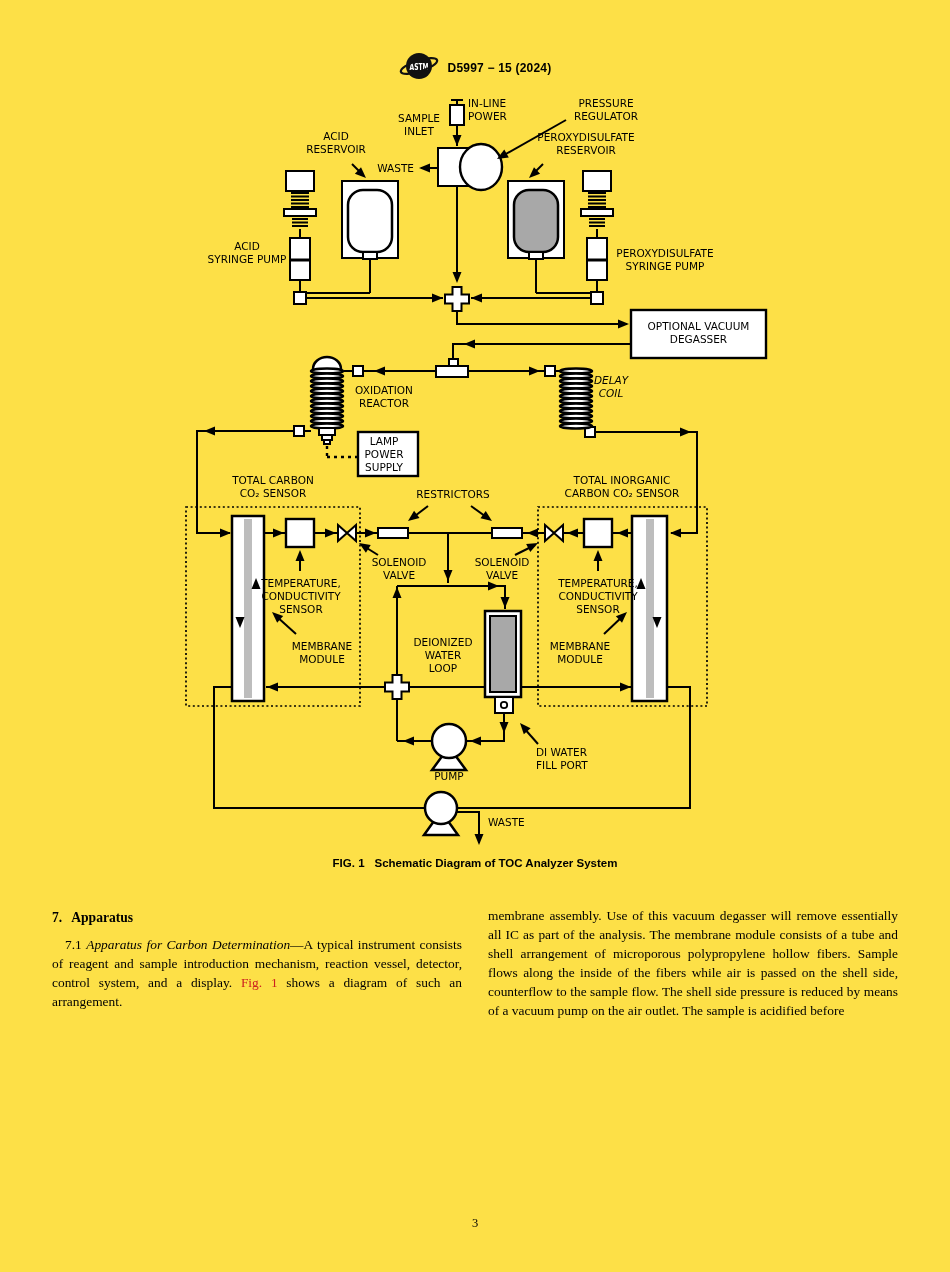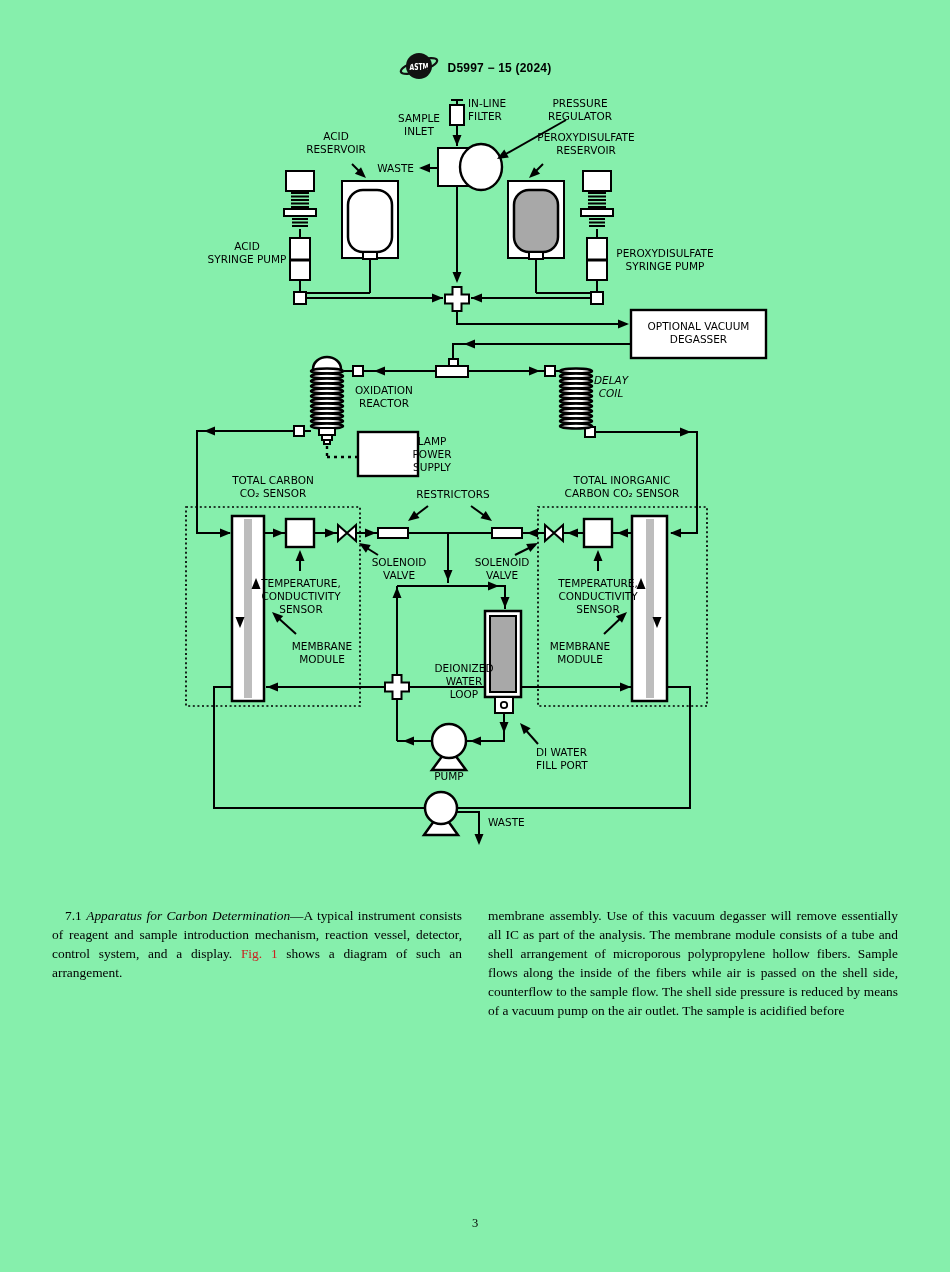--- a/index.html
+++ b/index.html
@@ -1,16 +1,16 @@
 <!DOCTYPE html>
 <html><head>
 <meta charset="utf-8">
 <style>
   html,body{margin:0;padding:0;background:#fff;}
-  #page{position:relative;width:950px;height:1272px;background:#86efac;overflow:hidden;
+  #page{position:relative;width:950px;height:1272px;background:#fde047;overflow:hidden;
         font-family:"Liberation Serif",serif;color:#000;}
   
   #hdr{position:absolute;top:48px;left:0;right:0;height:40px;display:flex;
        align-items:center;justify-content:center;gap:9px;}
   #hdr .t{font-family:"Liberation Sans",sans-serif;font-weight:bold;font-size:12px;letter-spacing:.2px;}
   
   #diag{position:absolute;left:0;top:0;width:950px;height:900px;}
   #diag svg{position:absolute;left:0;top:0;}
   .lbl{position:absolute;font-family:"DejaVu Sans",sans-serif;font-size:10.5px;line-height:1.24;
        color:#000;white-space:pre-line;text-align:center;}
@@ -289,37 +289,37 @@
         <use href="#arr" transform="translate(240,628) rotate(90)"></use>
         <use href="#arr" transform="translate(256,578) rotate(270)"></use>
         <use href="#arr" transform="translate(641,578) rotate(270)"></use>
         <use href="#arr" transform="translate(657,628) rotate(90)"></use>
       </g>
     </svg>
 
     <div class="lbl" style="left:383px;top:112px;width:72px;">SAMPLE
 INLET</div>
     <div class="lbl la-left" style="left:468px;top:97px;width:60px;">IN-LINE
-FILTER</div>
-    <div class="lbl" style="left:530px;top:97px;width:100px;">PRESSURE
+POWER</div>
+    <div class="lbl" style="left:556px;top:97px;width:100px;">PRESSURE
 REGULATOR</div>
     <div class="lbl la-right" style="left:368px;top:162px;width:46px;">WASTE</div>
     <div class="lbl" style="left:294px;top:130px;width:84px;">ACID
 RESERVOIR</div>
     <div class="lbl" style="left:524px;top:131px;width:124px;">PEROXYDISULFATE
 RESERVOIR</div>
     <div class="lbl" style="left:195px;top:240px;width:104px;">ACID
 SYRINGE PUMP</div>
     <div class="lbl" style="left:607px;top:247px;width:116px;">PEROXYDISULFATE
 SYRINGE PUMP</div>
     <div class="lbl" style="left:633px;top:320px;width:131px;">OPTIONAL VACUUM
 DEGASSER</div>
     <div class="lbl" style="left:344px;top:384px;width:80px;">OXIDATION
 REACTOR</div>
-    <div class="lbl" style="left:358px;top:435px;width:52px;padding-left:48px;">LAMP
+    <div class="lbl" style="left:358px;top:435px;width:52px;">LAMP
 POWER
 SUPPLY</div>
     <div class="lbl" style="left:581px;top:374px;width:60px;font-style:italic;">DELAY
 COIL</div>
     <div class="lbl" style="left:203px;top:474px;width:140px;">TOTAL CARBON
 CO₂ SENSOR</div>
     <div class="lbl" style="left:542px;top:474px;width:160px;">TOTAL INORGANIC
 CARBON CO₂ SENSOR</div>
     <div class="lbl" style="left:403px;top:488px;width:100px;">RESTRICTORS</div>
     <div class="lbl" style="left:364px;top:556px;width:70px;">SOLENOID
@@ -329,31 +329,37 @@
     <div class="lbl" style="left:254px;top:577px;width:94px;">TEMPERATURE,
 CONDUCTIVITY
 SENSOR</div>
     <div class="lbl" style="left:551px;top:577px;width:94px;">TEMPERATURE,
 CONDUCTIVITY
 SENSOR</div>
     <div class="lbl" style="left:282px;top:640px;width:80px;">MEMBRANE
 MODULE</div>
     <div class="lbl" style="left:540px;top:640px;width:80px;">MEMBRANE
 MODULE</div>
-    <div class="lbl" style="left:408px;top:662px;width:70px;margin-left:21px;">DEIONIZED
+    <div class="lbl" style="left:408px;top:636px;width:70px;">DEIONIZED
 WATER
 LOOP</div>
     <div class="lbl la-left" style="left:536px;top:746px;width:72px;">DI WATER
 FILL PORT</div>
     <div class="lbl" style="left:424px;top:770px;width:50px;">PUMP</div>
     <div class="lbl la-left" style="left:488px;top:816px;width:50px;">WASTE</div>
   </div>
 
+  <div id="cap">
+    <span class="pre">FIG. 1</span><span>Schematic Diagram of TOC Analyzer System</span>
+  </div>
 
   <div class="col" id="colL">
+    <div class="sect">
+      <span>7.</span><span class="sp">Apparatus</span>
+    </div>
     <p class="para">
       <span>7.1 </span><span class="it">Apparatus for Carbon Determination</span><span>—A typical instrument consists of reagent and sample introduction mechanism, reaction vessel, detector, control system, and a display. </span><a class="red">Fig. 1</a><span> shows a diagram of such an arrangement.</span>
     </p>
   </div>
   <div class="col" id="colR">
     <p class="para nopind">membrane assembly. Use of this vacuum degasser will remove essentially all IC as part of the analysis. The membrane module consists of a tube and shell arrangement of microporous polypropylene hollow fibers. Sample flows along the inside of the fibers while air is passed on the shell side, counterflow to the sample flow. The shell side pressure is reduced by means of a vacuum pump on the air outlet. The sample is acidified before</p>
   </div>
 
   <div id="pgnum">3</div>
 </div>

